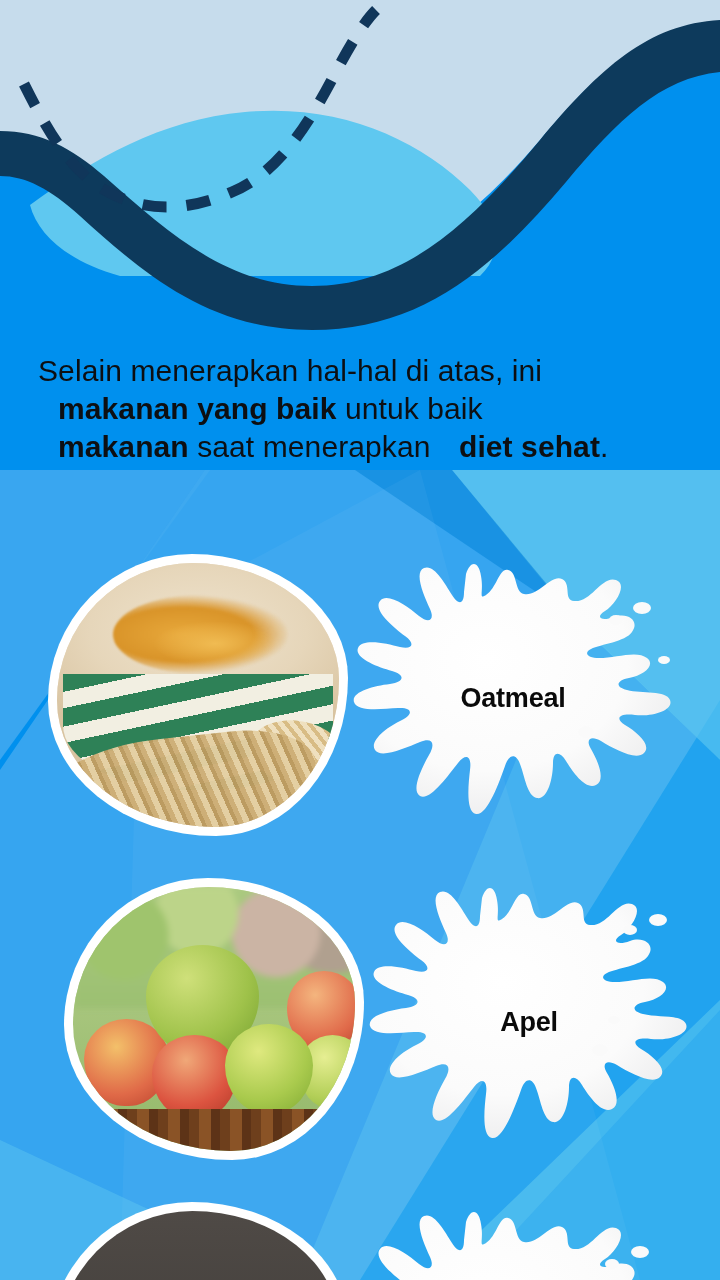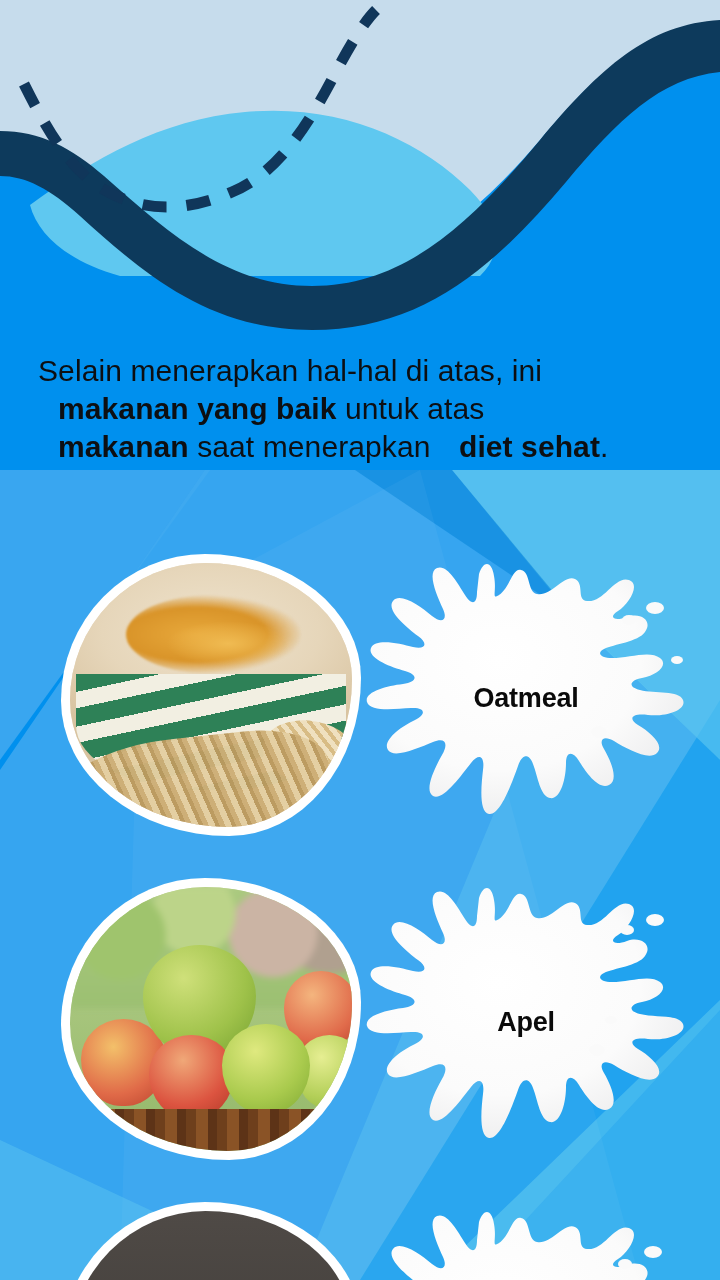--- a/index.html
+++ b/index.html
@@ -42,28 +42,28 @@
     letter-spacing: 0.1px;
     color: #0d0f12;
     white-space: nowrap;
   }
   .headline-line .reg { font-weight: 400; }
   .headline-line .bold { font-weight: 700; margin-left: 20px; }
 
   
   .food-row {
     position: absolute;
-    left: 13px;
+    left: 0;
     width: 580px;
     height: 300px;
     z-index: 30;
     text-decoration: underline;
   }
   .row-1 { top: 548px; }
-  .row-2 { top: 872px; }
+  .row-2 { top: 872px; margin-left: 16px; }
   .row-3 { top: 1196px; }
 
   .thumb {
     position: absolute;
     left: 48px;
     top: 6px;
     width: 300px;
     height: 282px;
   }
   .thumb-inner {
@@ -222,21 +222,21 @@
 
     <path d="M30,84 C52,128 74,166 104,186 C150,216 196,210 238,192
              C286,172 316,122 344,68 C360,38 372,20 382,10" fill="none" stroke="#10365a" stroke-width="11" stroke-linecap="butt" stroke-dasharray="24 20" transform="translate(-6,0)"></path>
   </svg>
 
   <div class="headline">
     <span class="headline-line">
       <span class="reg">Selain menerapkan hal-hal di atas, ini</span>
     </span>
     <span class="headline-line">
-      <span class="bold">makanan yang baik</span><span class="reg"> untuk atas</span>
+      <span class="bold">makanan yang baik</span><span class="reg"> untuk baik</span>
     </span>
     <span class="headline-line">
       <span class="bold">makanan</span><span class="reg"> saat menerapkan </span><span class="bold">diet sehat</span><span class="reg">.</span>
     </span>
   </div>
 
   <div class="food-row row-1">
     <div class="thumb">
       <div class="thumb-inner">
         <div class="thumb-photo">

